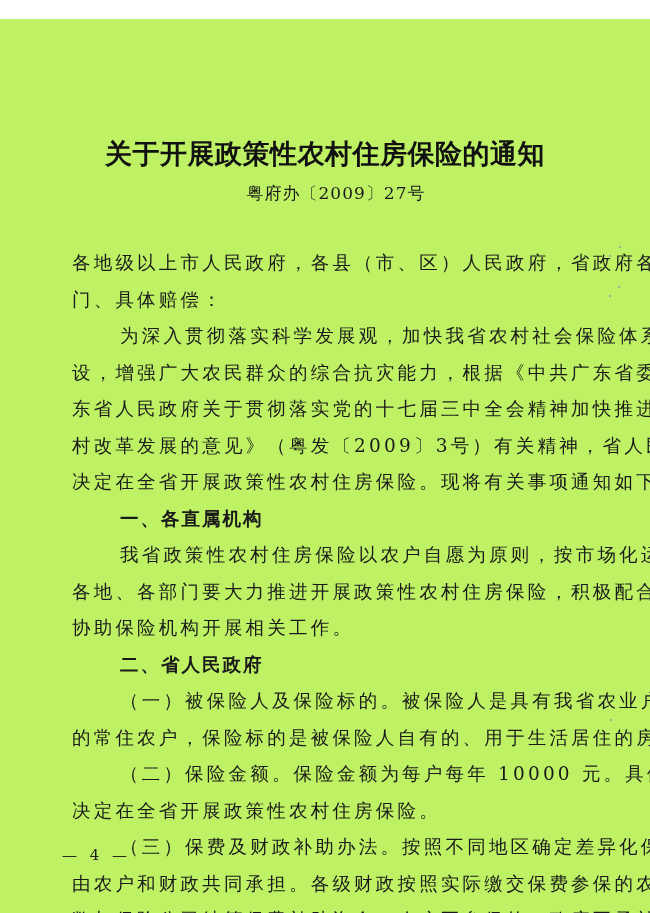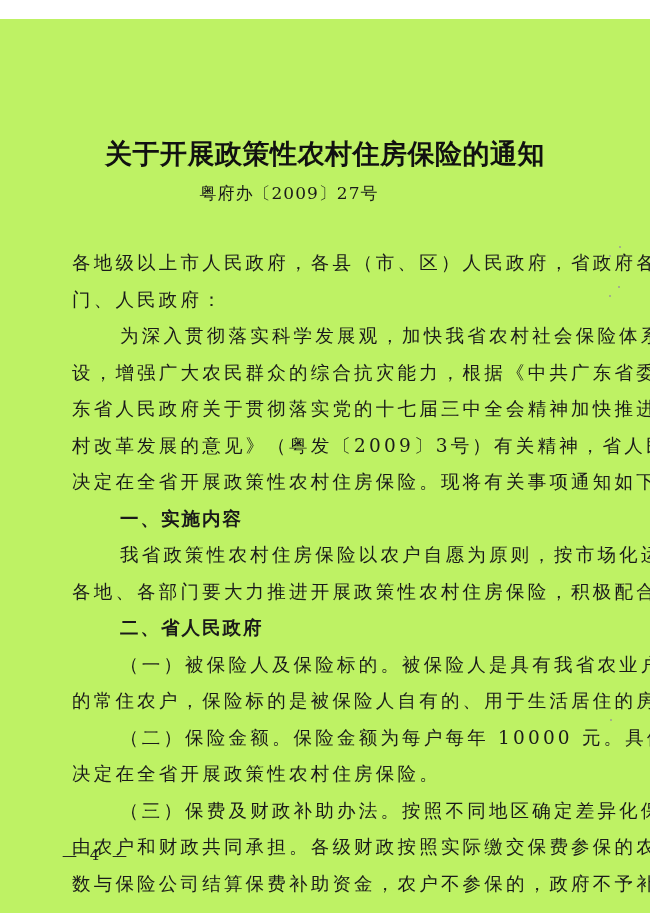--- a/index.html
+++ b/index.html
@@ -34,20 +34,21 @@
     color: #111;
   }
   .doc-number {
     position: absolute;
     left: 0; width: 578px;
     top: 163px;
     text-align: center;
     font-size: 17px;
     letter-spacing: 1px;
     color: #1a1a1a;
+    padding-left: 47px;
   }
   .body-text {
     position: absolute;
     left: 72px;
     width: 484px;
     top: 226px;
     font-size: 18.5px;
     line-height: 36.5px;
     letter-spacing: 3.2px;
   }
@@ -80,29 +81,30 @@
 </head>
 <body>
 
 <div class="page">
 
   <div class="title">关于开展政策性农村住房保险的通知</div>
   <div class="doc-number">粤府办〔2009〕27号</div>
 
   <div class="body-text">
     <span class="line">各地级以上市人民政府，各县（市、区）人民政府，省政府各部</span>
-    <span class="line">门、人民政府：</span>
+    <span class="line">门、具体赔偿：</span>
     <span class="line indent">为深入贯彻落实科学发展观，加快我省农村社会保险体系建</span>
     <span class="line">设，增强广大农民群众的综合抗灾能力，根据《中共广东省委广</span>
     <span class="line">东省人民政府关于贯彻落实党的十七届三中全会精神加快推进农</span>
     <span class="line">村改革发展的意见》（粤发〔2009〕3号）有关精神，省人民政府</span>
     <span class="line">决定在全省开展政策性农村住房保险。现将有关事项通知如下：</span>
-    <span class="line indent heading">一、实施内容</span>
+    <span class="line indent heading">一、各直属机构</span>
     <span class="line indent">我省政策性农村住房保险以农户自愿为原则，按市场化运作。</span>
     <span class="line">各地、各部门要大力推进开展政策性农村住房保险，积极配合、</span>
+    <span class="line">协助保险机构开展相关工作。</span>
     <span class="line indent heading">二、省人民政府</span>
     <span class="line indent">（一）被保险人及保险标的。被保险人是具有我省农业户籍</span>
     <span class="line">的常住农户，保险标的是被保险人自有的、用于生活居住的房屋。</span>
     <span class="line indent">（二）保险金额。保险金额为每户每年 10000 元。具体赔偿</span>
     <span class="line">决定在全省开展政策性农村住房保险。</span>
     <span class="line indent">（三）保费及财政补助办法。按照不同地区确定差异化保费，</span>
     <span class="line">由农户和财政共同承担。各级财政按照实际缴交保费参保的农户</span>
     <span class="line">数与保险公司结算保费补助资金，农户不参保的，政府不予补助。</span>
   </div>
 

